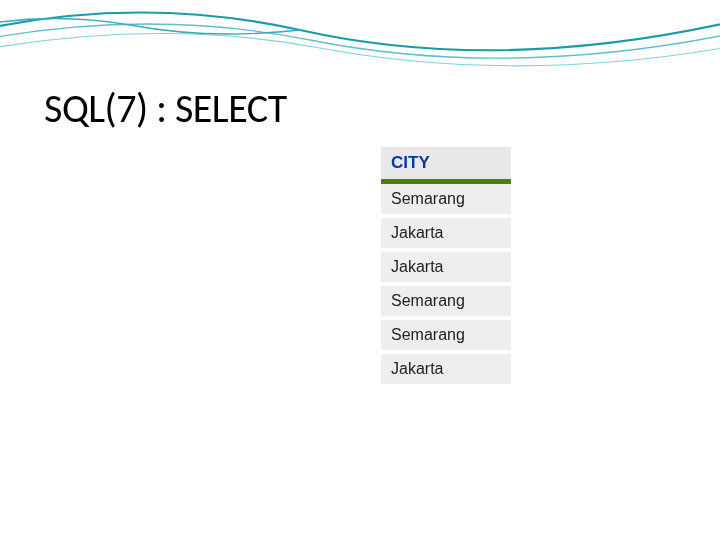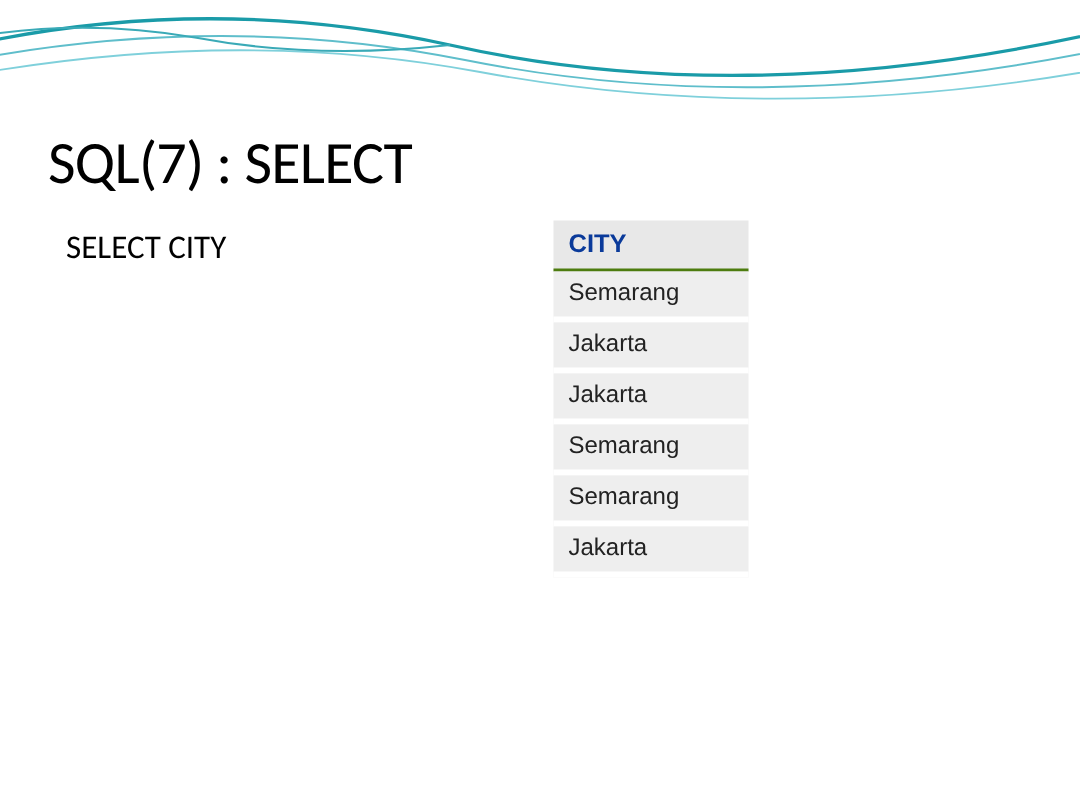--- a/index.html
+++ b/index.html
@@ -14,21 +14,21 @@
     .wave-top {
       position: absolute;
       top: 0;
       left: 0;
       width: 720px;
       height: 90px;
     }
     .content {
       position: absolute;
       top: 80px;
-      left: 4px;
+      left: 16px;
       width: 692px;
       height: 460px;
     }
     .slide-title {
       font-size: 40px;
       font-weight: 400;
       color: #000;
       padding: 4px 0 14px 28px;
       letter-spacing: -0.5px;
     }
@@ -52,21 +52,21 @@
       flex-direction: column;
     }
     .result-header {
       background: #e8e8e8;
       color: #0a3a9a;
       font-weight: bold;
       font-size: 17px;
       padding: 6px 10px 6px 10px;
       width: 130px;
       font-family: Arial, sans-serif;
-      border-bottom: 2px solid #4d7c0f;
+      border-bottom: 5px solid #4d7c0f;
     }
     .result-cell {
       background: #eeeeee;
       color: #222;
       font-size: 16px;
       padding: 6px 10px;
       width: 130px;
       font-family: Liberation Sans, sans-serif;
       border-bottom: 4px solid #fff;
     }
@@ -79,21 +79,20 @@
   <path d="M -20 40 Q 150 8 310 40 Q 510 80 740 32" stroke="#5fbecb" stroke-width="1.3" fill="none"></path>
   <path d="M -20 50 Q 160 18 320 48 Q 520 85 740 45" stroke="#7fd0db" stroke-width="1.2" fill="none"></path>
   <path d="M -20 25 Q 55 12 130 25 Q 210 40 300 30" stroke="#3aaab7" stroke-width="1.4" fill="none"></path>
 </svg>
 
 <div class="content">
   <h1 class="slide-title">SQL(7) : SELECT</h1>
 
   <div class="body-area">
     <div class="sql-text">
-      <div class="sql-line">SELECT CITY</div>
     </div>
 
     <div class="result-table">
       <div class="result-header">CITY</div>
       <div class="result-cell">Semarang</div>
       <div class="result-cell">Jakarta</div>
       <div class="result-cell">Jakarta</div>
       <div class="result-cell">Semarang</div>
       <div class="result-cell">Semarang</div>
       <div class="result-cell">Jakarta</div>

